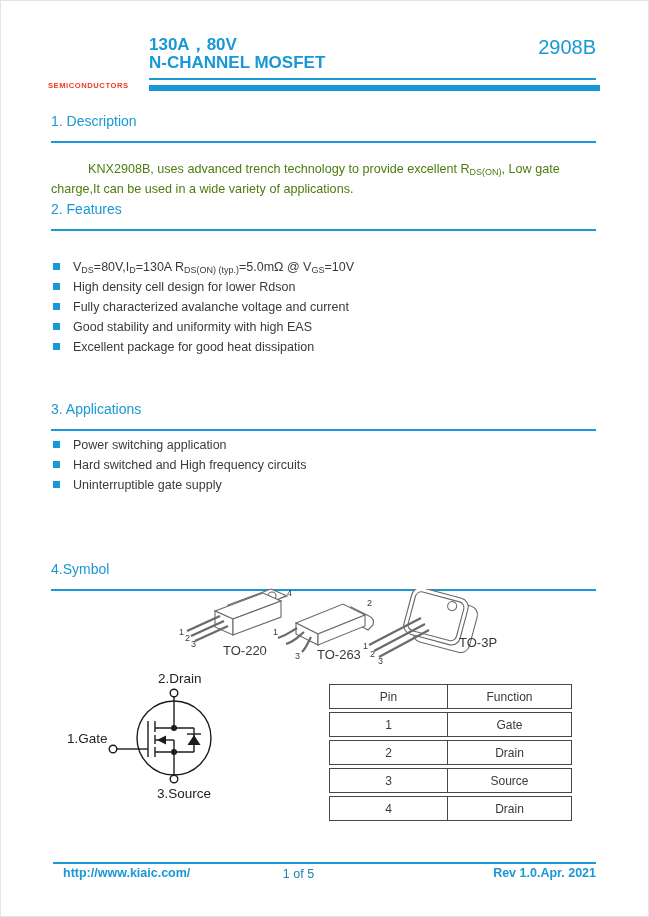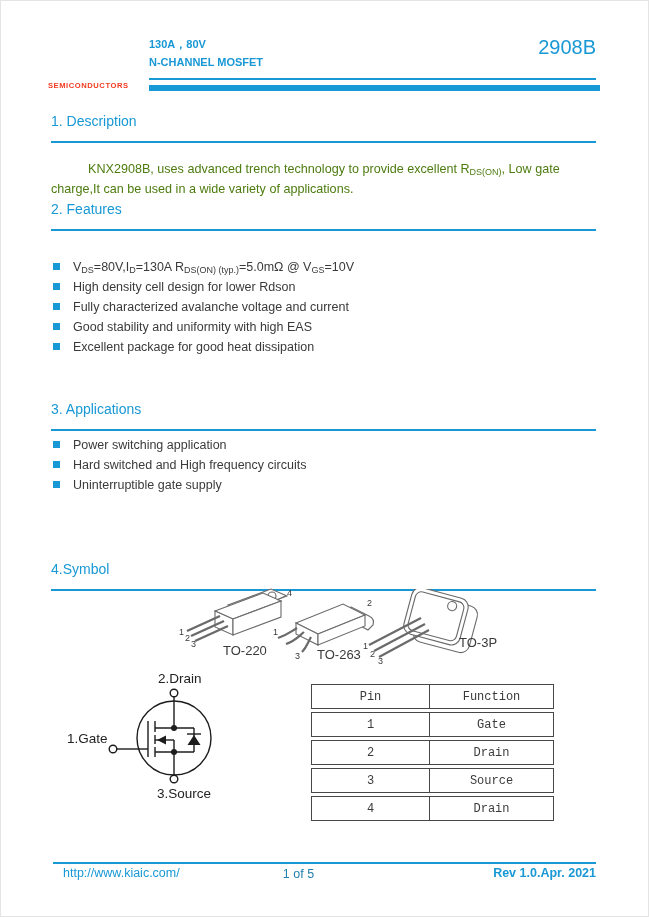--- a/index.html
+++ b/index.html
@@ -6,21 +6,21 @@
   .page{
     position:relative;width:649px;height:917px;background:#fff;overflow:hidden;
     font-family:"Liberation Sans","DejaVu Sans",sans-serif;color:#333;
     border:1px solid #e4e4e4;box-sizing:border-box;
   }
   
   .logo{position:absolute;left:46px;top:26px;font-size:42px;font-weight:bold;
     color:var(--logo_gold,#fcc30b);letter-spacing:-1px;line-height:1;}
   .logo-sub{position:absolute;left:47px;top:80px;font-size:7.6px;font-weight:bold;
     color:var(--logo_red,#f2391f);letter-spacing:0.55px;}
-  .subtitle{position:absolute;left:148px;top:35px;font-size:11px;font-weight:bold;
+  .subtitle{position:absolute;left:148px;top:35px;font-size:17px;font-weight:bold;
     color:var(--accent,#1898d5);line-height:17.5px;}
   .part-number{position:absolute;right:52px;top:36px;font-size:20px;
     color:var(--accent,#1898d5);line-height:1;}
   .hline-thin{position:absolute;left:148px;top:77px;width:447px;height:2px;
     background:var(--accent,#1898d5);}
   .hline-thick{position:absolute;left:148px;top:84px;width:451px;height:6px;
     background:var(--accent,#1898d5);}
   
   .sec-head{position:absolute;left:50px;width:545px;font-size:14px;font-weight:normal;
     color:var(--accent,#1898d5);padding-bottom:12px;border-bottom:2px solid var(--accent,#1898d5);}
@@ -34,31 +34,31 @@
     margin-right:13px;vertical-align:1px;}
   
   .pkg-svg{position:absolute;}
   .pkg-svg text{font-family:"Liberation Sans","DejaVu Sans",sans-serif;fill:#3a3a3a;}
   .pkg-name{font-size:13px;}
   .pin-num{font-size:9px;}
   .schematic{position:absolute;left:50px;top:664px;}
   .schematic text{font-family:"Liberation Sans","DejaVu Sans",sans-serif;
     font-size:13.5px;fill:#222;}
   
-  .pin-table{position:absolute;left:310px;top:680px;border-collapse:separate;
-    border-spacing:0 3px;table-layout:fixed;font-family:Liberation Mono, monospace;}
+  .pin-table{position:absolute;left:328px;top:680px;border-collapse:separate;
+    border-spacing:0 3px;table-layout:fixed;}
   .pin-table td{height:21px;text-align:center;vertical-align:middle;font-size:12px;
     color:#3a3a3a;border:1.5px solid #474747;border-right:none;}
   .pin-table td.col-pin{width:115px;}
   .pin-table td.col-fn{width:121px;border-left:1.5px solid #474747;
     border-right:1.5px solid #474747;}
   
   .footer-line{position:absolute;left:52px;top:861px;width:543px;height:2px;
     background:var(--accent,#1898d5);}
-  .footer-url{position:absolute;left:62px;top:865px;font-size:12.5px;font-weight:normal;
+  .footer-url{position:absolute;left:62px;top:865px;font-size:12.5px;font-weight:bold;
     color:var(--accent,#1898d5);text-decoration:none;}
   .footer-page{position:absolute;left:0;top:866px;width:595px;text-align:center;
     font-size:12.5px;color:#2180ae;}
   .footer-rev{position:absolute;right:52px;top:865px;font-size:12.5px;font-weight:bold;
     color:var(--accent,#1898d5);}
 </style>
 </head>
 <body>
 
 <div class="page">

